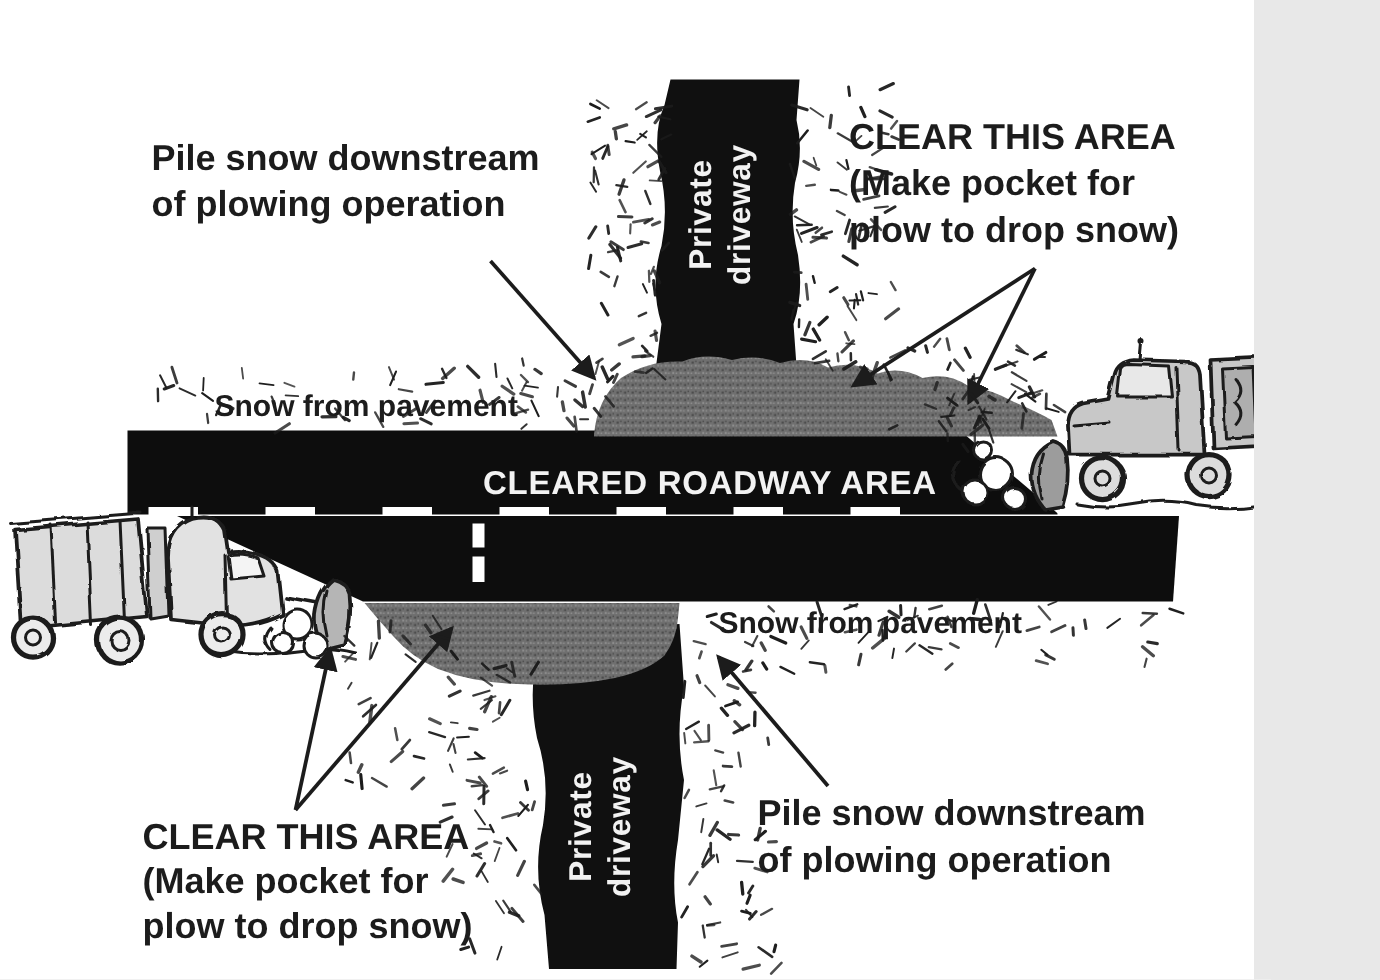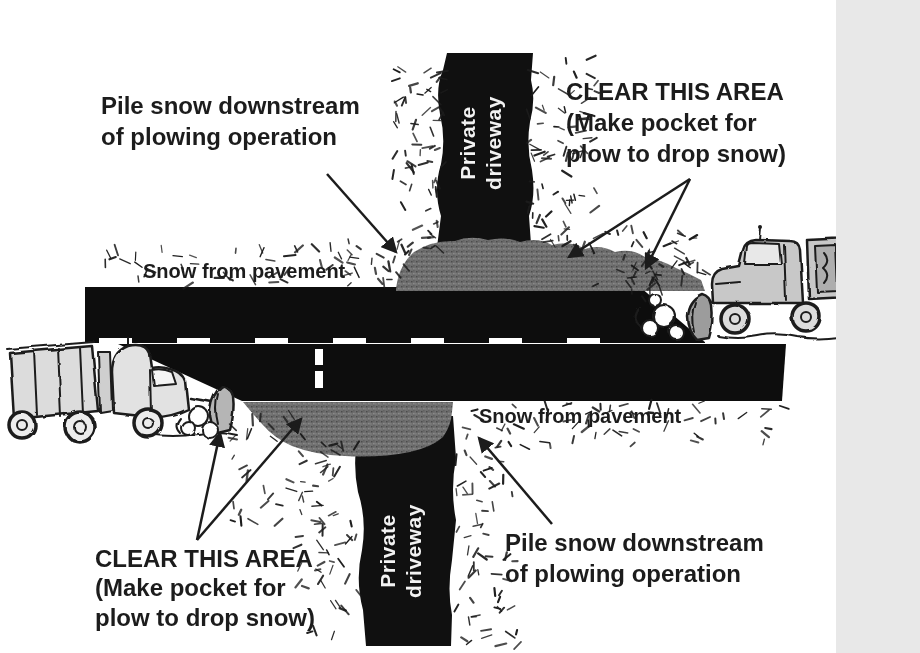--- a/index.html
+++ b/index.html
@@ -618,20 +618,21 @@
   </div>
 
   <div class="lbl" style="left:566px;top:76px;">
     <div>CLEAR THIS AREA</div>
     <div>(Make pocket for</div>
     <div>plow to drop snow)</div>
   </div>
 
   <div class="lbl small" style="left:143px;top:258px;">Snow from pavement</div>
 
+  <div class="road-label" style="left:322px;top:309px;">CLEARED ROADWAY AREA</div>
 
   <div class="lbl small" style="left:479px;top:403px;">Snow from pavement</div>
 
   <div class="lbl" style="left:505px;top:527px;">
     <div>Pile snow downstream</div>
     <div>of plowing operation</div>
   </div>
 
   <div class="lbl" style="left:95px;top:544px;line-height:1.22;">
     <div>CLEAR THIS AREA</div>

